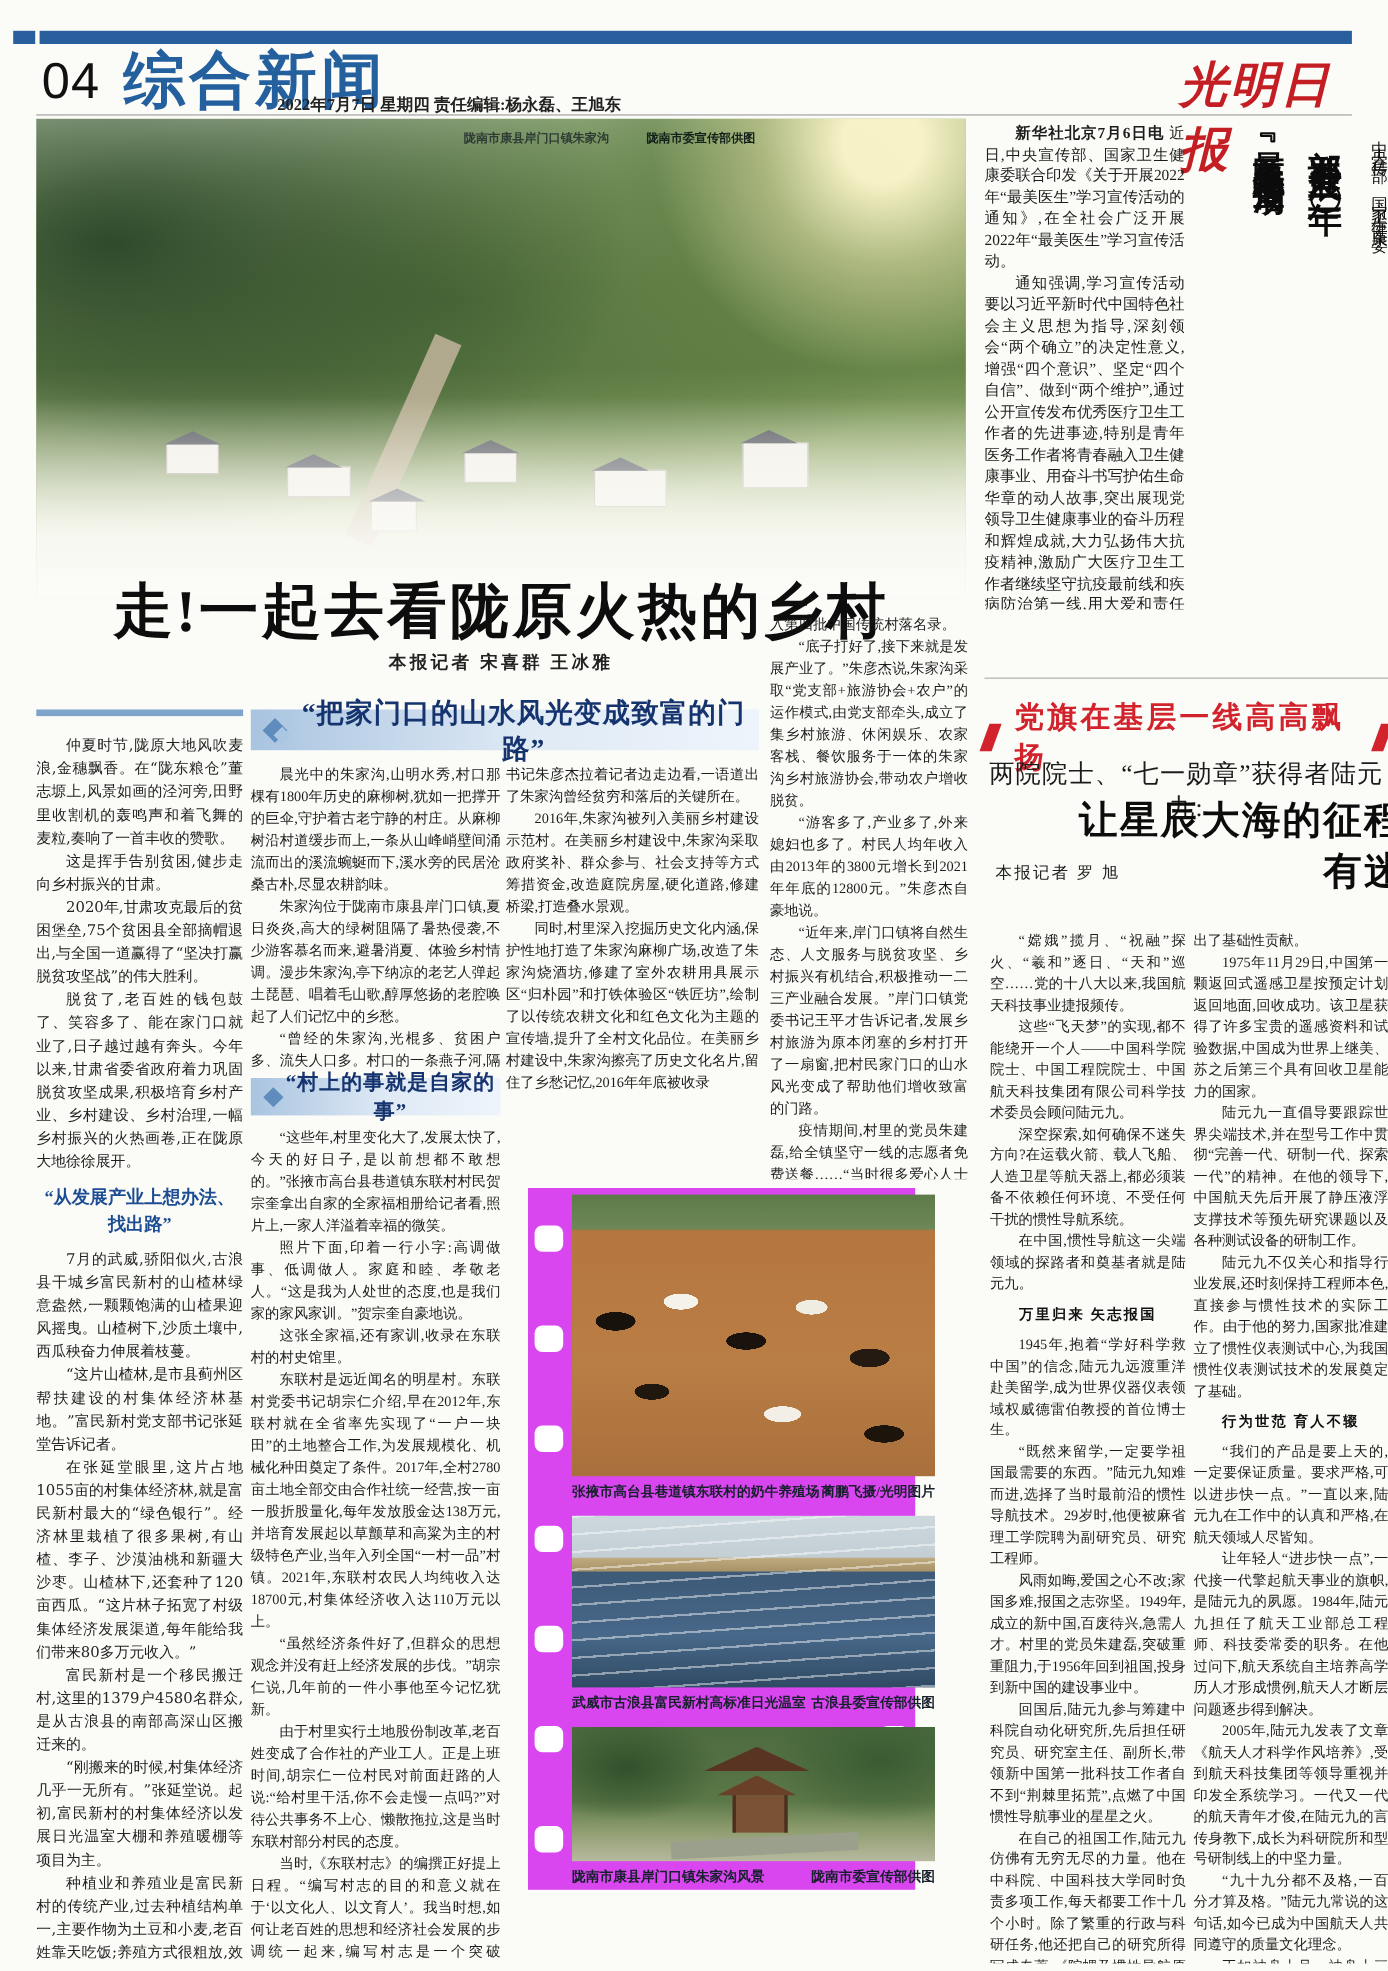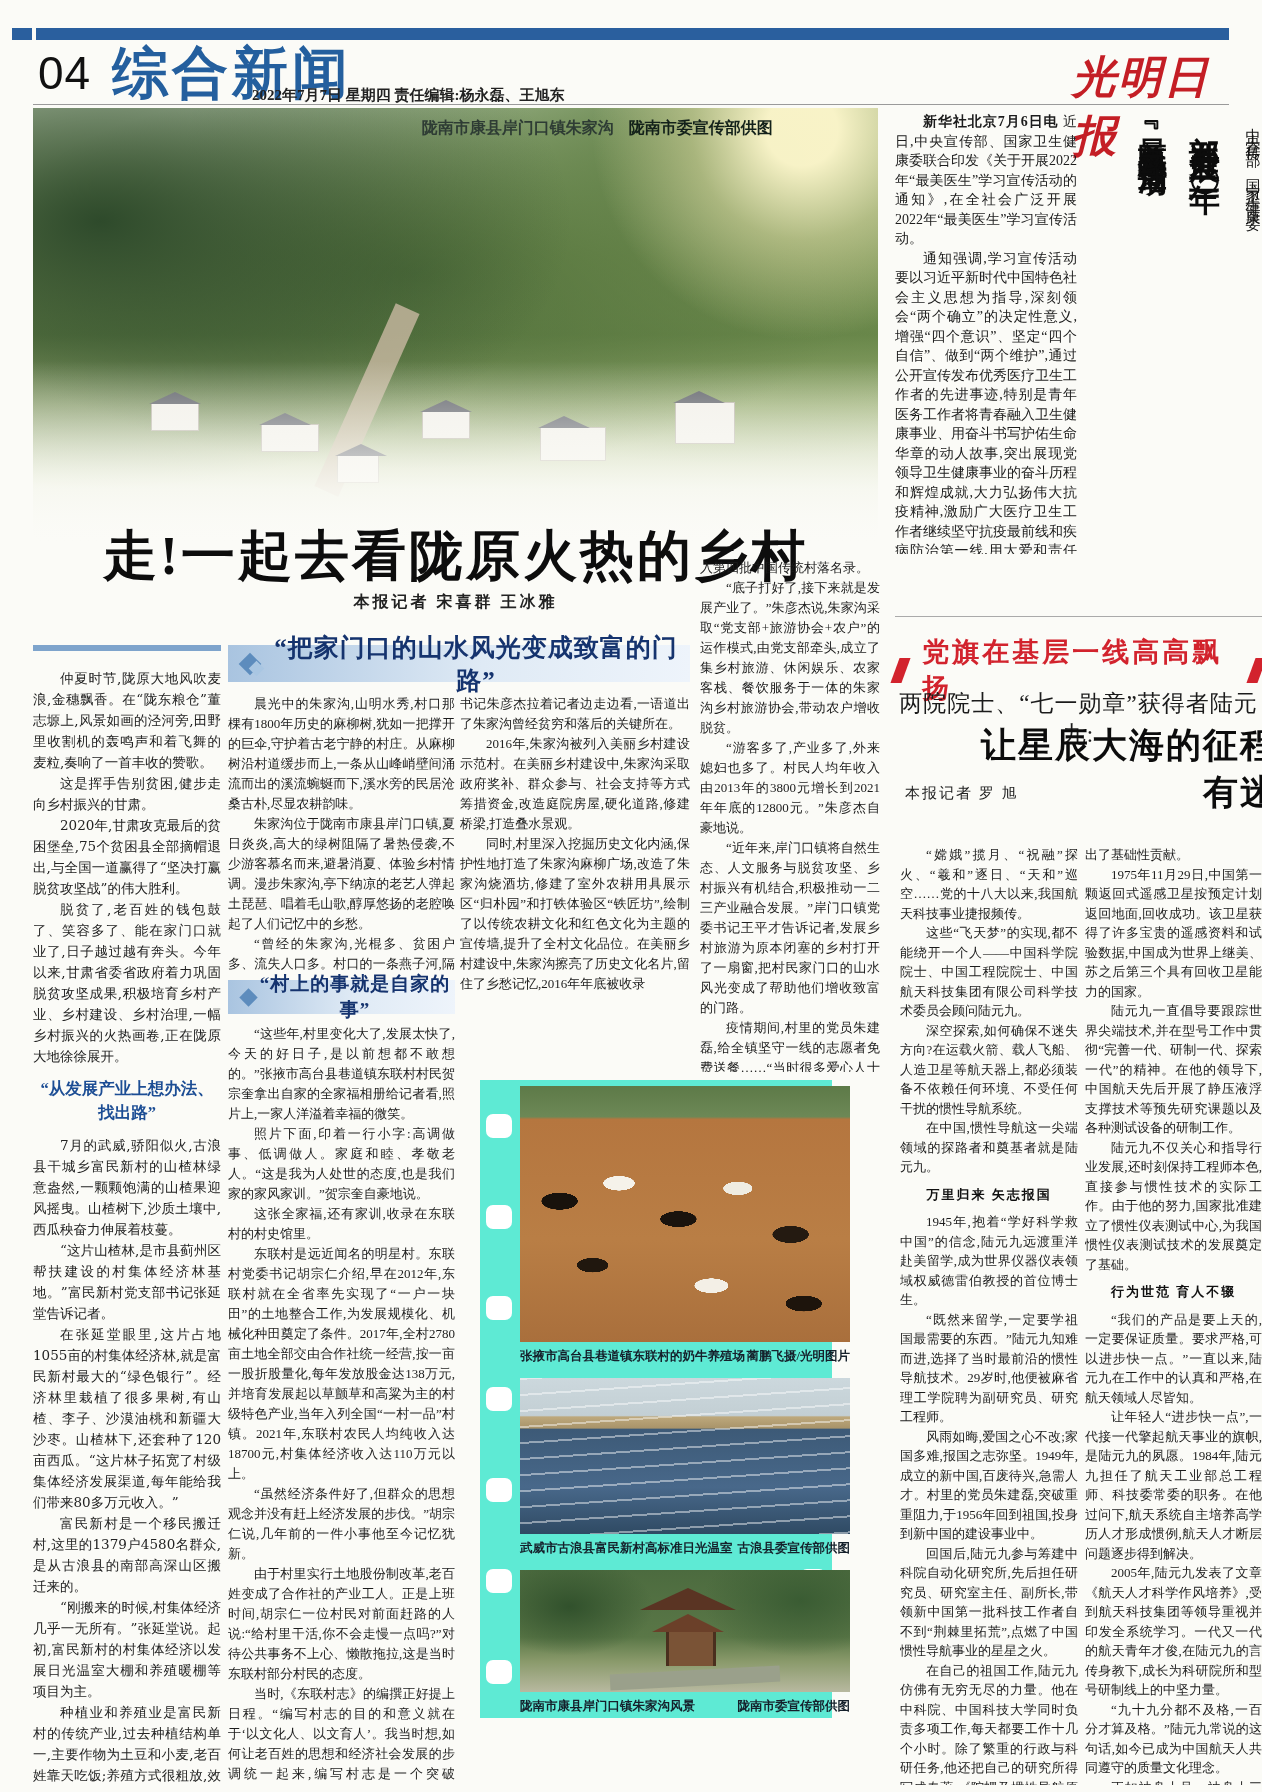--- a/index.html
+++ b/index.html
@@ -22,21 +22,21 @@
       radial-gradient(ellipse 760px 430px at 8% 26%, #2e4a2b 0%, rgba(46,74,43,0) 62%),
       radial-gradient(ellipse 900px 520px at 82% 10%, #5d7d42 0%, rgba(93,125,66,0) 60%),
       radial-gradient(ellipse 700px 300px at 45% 38%, #4c6a39 0%, rgba(76,106,57,0) 65%),
       linear-gradient(180deg,#d7e5c9 0%,#8ba263 34%,#6f8c4e 52%,#a7b97f 68%,#d3dcba 84%,#f2f2ec 100%);}
   .lead-photo .fade{position:absolute;left:0;bottom:0;width:100%;height:42%;
     background:linear-gradient(180deg,rgba(255,255,255,0) 0%,rgba(252,252,248,.85) 70%,#fbfbf7 100%);}
   .lead-photo .road{position:absolute;left:38%;bottom:10%;width:26px;height:200px;background:#c9b9a2;transform:rotate(24deg);opacity:.8;}
   .house{position:absolute;width:46px;height:26px;background:#f2f0ea;border:1px solid #b9b4a8;}
   .house:before{content:"";position:absolute;left:-3px;top:-12px;width:0;height:0;
     border-left:26px solid transparent;border-right:26px solid transparent;border-bottom:12px solid #5d6068;}
-  .pcap{position:absolute;top:10px;left:46%;display:flex;gap:15px;font-size:16px;font-weight:bold;color:#2e3c34;}
+  .pcap{position:absolute;top:10px;left:46%;display:flex;gap:34px;font-size:11px;font-weight:bold;color:#2e3c34;}
   .pcap .credit{color:#13211a;}
   
   .headline{left:33px;top:520px;width:845px;text-align:center;font-size:54px;font-weight:900;
     color:#0d0d0d;letter-spacing:3px;text-shadow:0 0 2px rgba(255,255,255,.9);}
   .byline{left:33px;top:592px;width:845px;text-align:center;font-size:16px;color:#222;}
   .byline b{font-weight:bold;letter-spacing:3px;}
   
   .col{overflow:hidden;text-align:justify;}
   .col p{margin:0;text-indent:2em;font-size:13px;line-height:20px;}
   .col p.cont{text-indent:0;}
@@ -44,21 +44,21 @@
   .c1bar{left:33px;top:645px;width:188px;height:6px;background:#7ea4cc;}
   .boxhead{margin:10px 4px 10px 4px;text-align:center;font-size:16.5px;line-height:24px;
     font-weight:900;color:#1c4d94;text-indent:0 !important;}
   .band{display:flex;align-items:center;background:linear-gradient(90deg,#a9c4e0 0%,#dfeaf5 55%,#eef4fb 100%);}
   .band .dia{width:16px;height:16px;background:#5d8cbd;transform:rotate(45deg);margin-left:14px;}
   .band .dia2{width:11px;height:11px;background:#a9c6e2;transform:rotate(45deg);margin-left:-7px;margin-top:10px;}
   .band .bandtext{flex:1;text-align:center;font-size:25px;font-weight:900;color:#15336e;letter-spacing:1px;}
   .subhead-inline{text-align:center !important;text-indent:0 !important;font-weight:900;font-size:15px;
     letter-spacing:2px;margin:8px 0 !important;color:#111;}
   
-  .strip{left:480px;top:1080px;width:352px;height:638px;background:#5eead4;}
+  .strip{left:480px;top:1080px;width:352px;height:638px;background:#d946ef;}
   .perfs{position:absolute;top:0;width:34px;height:100%;display:flex;flex-direction:column;justify-content:space-around;align-items:center;}
   .perfs span{display:block;width:26px;height:24px;background:#fff;border-radius:7px;}
   .strip .photo{position:absolute;left:40px;width:330px;overflow:hidden;}
   .strip .scap{position:absolute;left:40px;width:330px;display:flex;justify-content:space-between;
     font-size:12.5px;font-weight:bold;color:#15202b;}
   .ph-cows{top:6px;height:256px;background:
       radial-gradient(ellipse 30px 14px at 12% 45%, #18120c 60%, transparent 61%),
       radial-gradient(ellipse 26px 12px at 30% 38%, #f5f2ea 60%, transparent 61%),
       radial-gradient(ellipse 30px 13px at 48% 52%, #1a130d 60%, transparent 61%),
       radial-gradient(ellipse 24px 11px at 66% 40%, #efece2 60%, transparent 61%),

